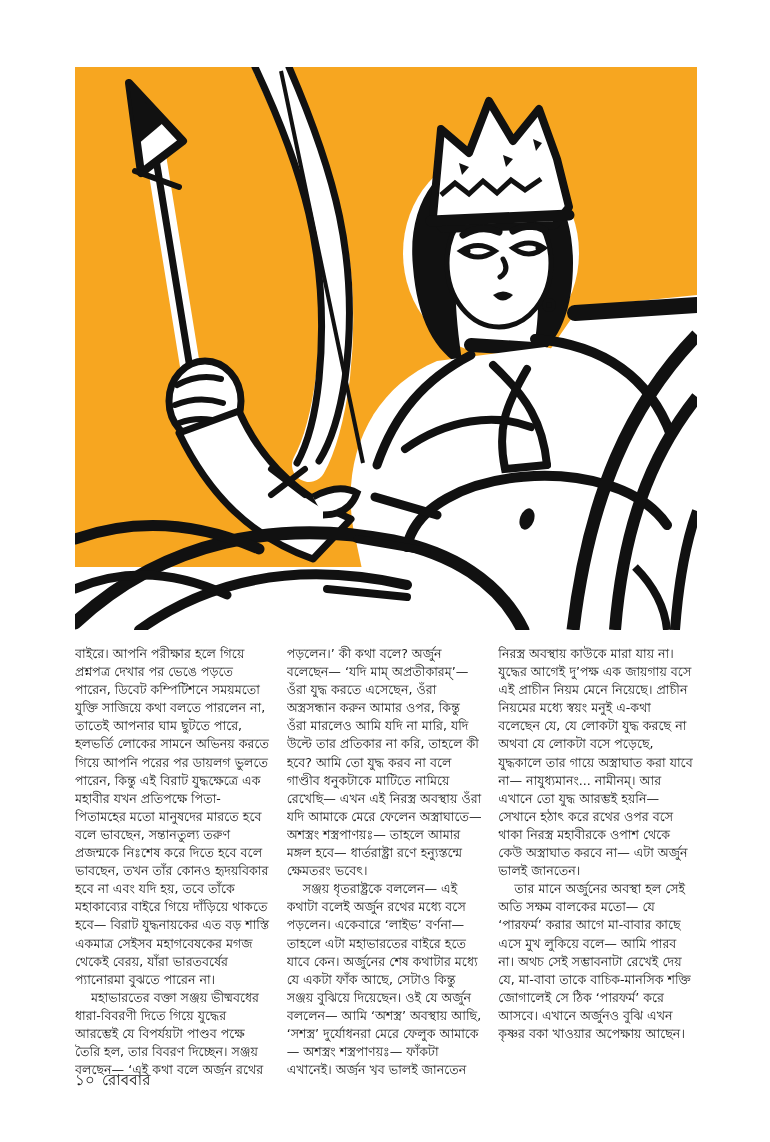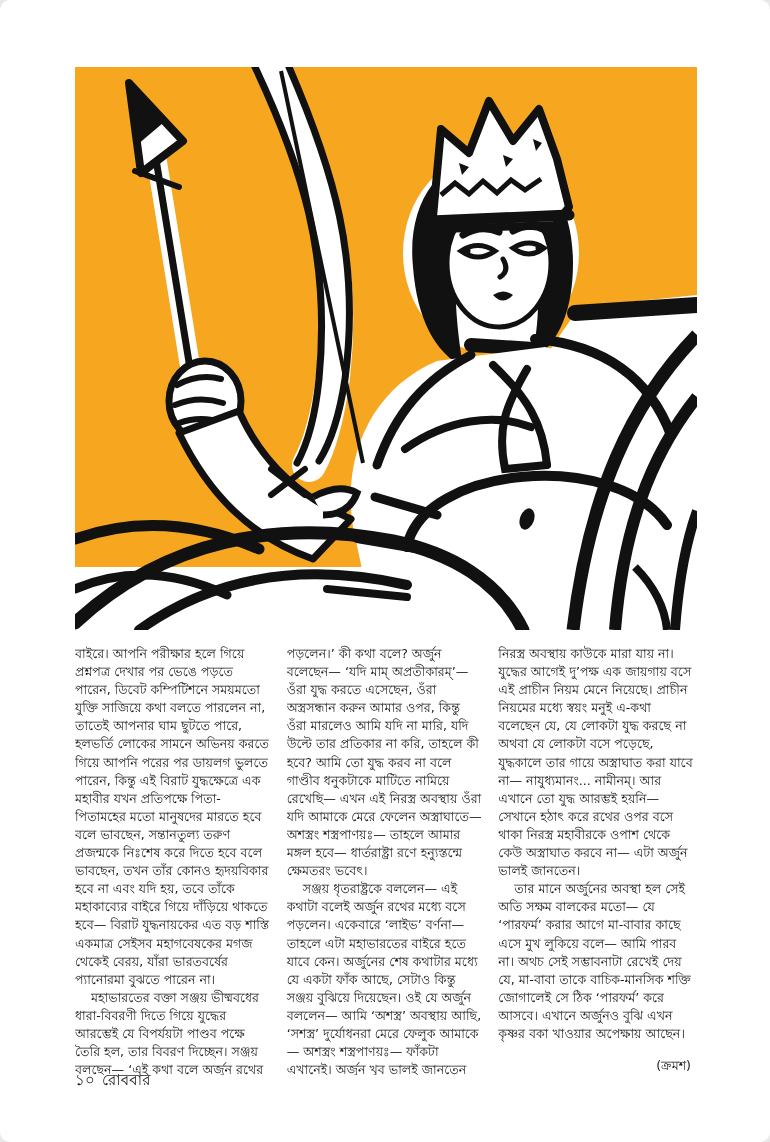--- a/index.html
+++ b/index.html
@@ -1,21 +1,20 @@
 <!DOCTYPE html>
 <html><head>
 <meta charset="utf-8">
 <style>
   html,body{margin:0;padding:0;background:#e8e8e8;}
   #page{
     position:relative;width:770px;height:1142px;background:#ffffff;
     margin:0 auto;overflow:hidden;
     font-family:"DejaVu Sans","Liberation Sans",sans-serif;
     color:#1b1b1b;
-    border-radius:10px;
   }
   .illustration{position:absolute;left:75px;top:67px;width:622px;height:563px;}
   .illustration svg{display:block;width:622px;height:563px;}
   .columns{
     position:absolute;left:75px;top:645px;width:620px;height:430px;
     display:flex;gap:15px;
   }
   .col{flex:1;font-size:12.6px;line-height:18.1px;text-align:left;overflow:hidden;}
   .col p{margin:0;}
   .col p.indent{text-indent:16px;}
@@ -120,23 +119,20 @@
         <p class="indent">মহাভারতের বক্তা সঞ্জয় ভীষ্মবধের ধারা-বিবরণী দিতে গিয়ে যুদ্ধের আরম্ভেই যে বিপর্যয়টা পাণ্ডব পক্ষে তৈরি হল, তার বিবরণ দিচ্ছেন। সঞ্জয় বলছেন— ‘এই কথা বলে অর্জুন রথের মধ্যেই বসে</p>
       </div>
     <div class="col">
         <p class="">পড়লেন।’ কী কথা বলে? অর্জুন বলেছেন— ‘যদি মাম্ অপ্রতীকারম্’— ওঁরা যুদ্ধ করতে এসেছেন, ওঁরা অস্ত্রসন্ধান করুন আমার ওপর, কিন্তু ওঁরা মারলেও আমি যদি না মারি, যদি উল্টে তার প্রতিকার না করি, তাহলে কী হবে? আমি তো যুদ্ধ করব না বলে গাণ্ডীব ধনুকটাকে মাটিতে নামিয়ে রেখেছি— এখন এই নিরস্ত্র অবস্থায় ওঁরা যদি আমাকে মেরে ফেলেন অস্ত্রাঘাতে— অশস্ত্রং শস্ত্রপাণয়ঃ— তাহলে আমার মঙ্গল হবে— ধার্তরাষ্ট্রা রণে হন্যুস্তন্মে ক্ষেমতরং ভবেৎ।</p>
         <p class="indent">সঞ্জয় ধৃতরাষ্ট্রকে বললেন— এই কথাটা বলেই অর্জুন রথের মধ্যে বসে পড়লেন। একেবারে ‘লাইভ’ বর্ণনা— তাহলে এটা মহাভারতের বাইরে হতে যাবে কেন। অর্জুনের শেষ কথাটার মধ্যে যে একটা ফাঁক আছে, সেটাও কিন্তু সঞ্জয় বুঝিয়ে দিয়েছেন। ওই যে অর্জুন বললেন— আমি ‘অশস্ত্র’ অবস্থায় আছি, ‘সশস্ত্র’ দুর্যোধনরা মেরে ফেলুক আমাকে— অশস্ত্রং শস্ত্রপাণয়ঃ— ফাঁকটা এখানেই। অর্জুন খুব ভালই জানতেন যে, যুদ্ধের নিয়মে—</p>
       </div>
     <div class="col">
 
     <p class="">নিরস্ত্র অবস্থায় কাউকে মারা যায় না। যুদ্ধের আগেই দু’পক্ষ এক জায়গায় বসে এই প্রাচীন নিয়ম মেনে নিয়েছে। প্রাচীন নিয়মের মধ্যে স্বয়ং মনুই এ-কথা বলেছেন যে, যে লোকটা যুদ্ধ করছে না অথবা যে লোকটা বসে পড়েছে, যুদ্ধকালে তার গায়ে অস্ত্রাঘাত করা যাবে না— নাযুধ্যমানং... নামীনম্। আর এখানে তো যুদ্ধ আরম্ভই হয়নি— সেখানে হঠাৎ করে রথের ওপর বসে থাকা নিরস্ত্র মহাবীরকে ওপাশ থেকে কেউ অস্ত্রাঘাত করবে না— এটা অর্জুন ভালই জানতেন।</p>
         <p class="indent">তার মানে অর্জুনের অবস্থা হল সেই অতি সক্ষম বালকের মতো— যে ‘পারফর্ম’ করার আগে মা-বাবার কাছে এসে মুখ লুকিয়ে বলে— আমি পারব না। অথচ সেই সম্ভাবনাটা রেখেই দেয় যে, মা-বাবা তাকে বাচিক-মানসিক শক্তি জোগালেই সে ঠিক ‘পারফর্ম’ করে আসবে। এখানে অর্জুনও বুঝি এখন কৃষ্ণর বকা খাওয়ার অপেক্ষায় আছেন।</p>
-        <div class="endnotes">
-          <p class="cont">(ক্রমশ)</p>
-        </div>
       </div>
   </div>
 
   <div class="footer">
     <span class="pageno">১০</span><span>রোববার</span>
   </div>
 
 </div>
 
 </body></html>

